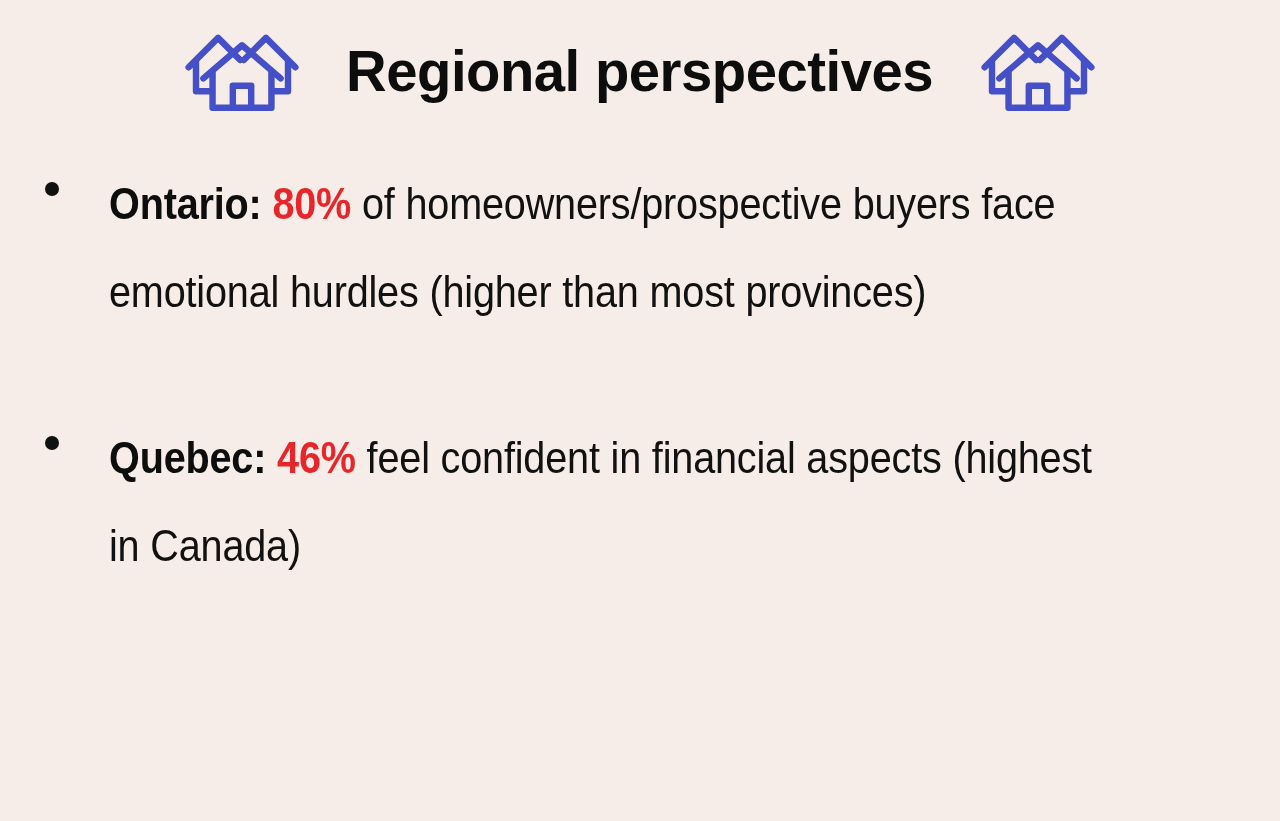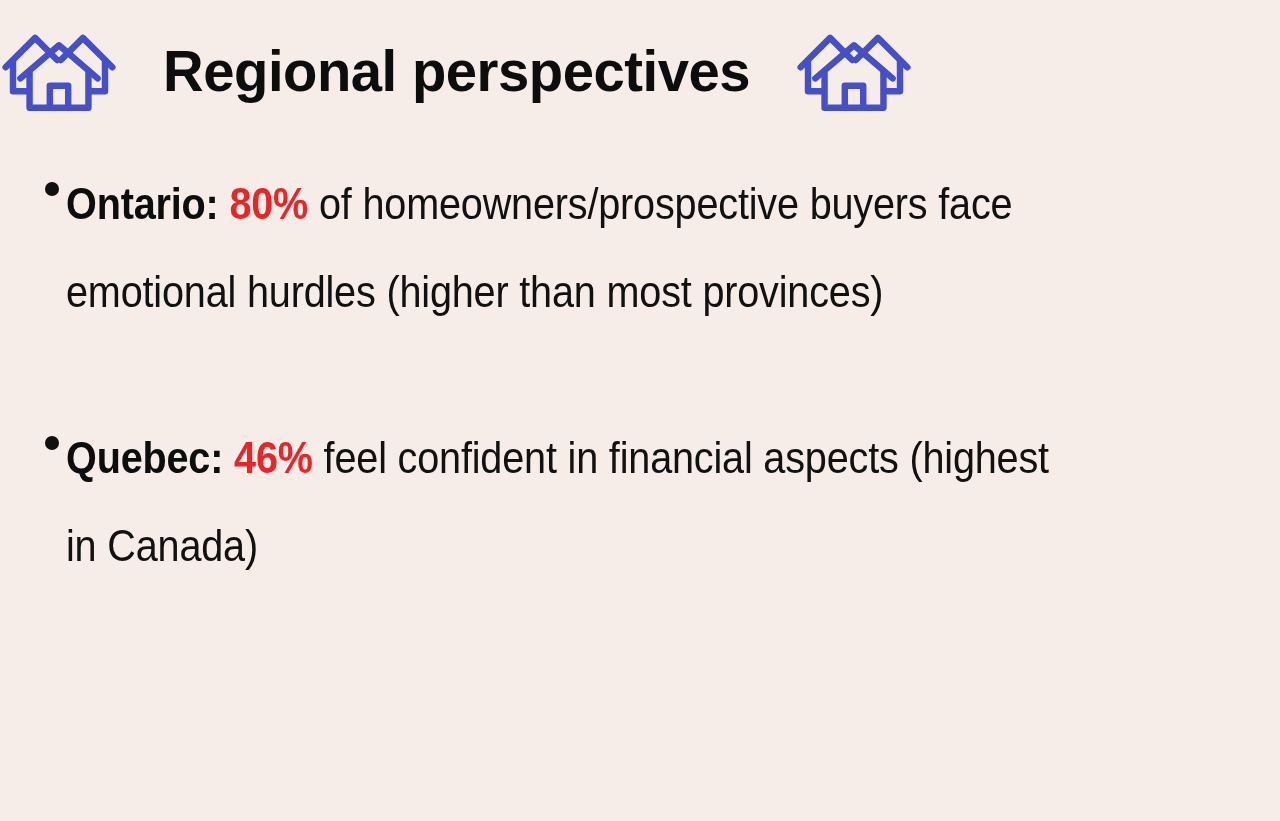--- a/index.html
+++ b/index.html
@@ -24,21 +24,21 @@
 
   
   .header {
     position: absolute;
     top: 18px;
     left: 0;
     width: 1280px;
     height: 106px;
     display: flex;
     align-items: center;
-    justify-content: flex-start;
+    justify-content: center;
     gap: 36px;
   }
 
   .house-icon {
     display: block;
     width: 118px;
     height: 92px;
     flex: 0 0 auto;
   }
 
@@ -56,21 +56,21 @@
   
   .bullets {
     position: absolute;
     top: 160px;
     left: 0;
     width: 1280px;
   }
 
   .bullet {
     position: relative;
-    padding-left: 66px;
+    padding-left: 109px;
     margin-bottom: 78px;
   }
   .bullet:last-child { margin-bottom: 0; }
 
   .bullet-marker {
     position: absolute;
     left: 45px;
     top: 22px;
     width: 14px;
     height: 14px;

